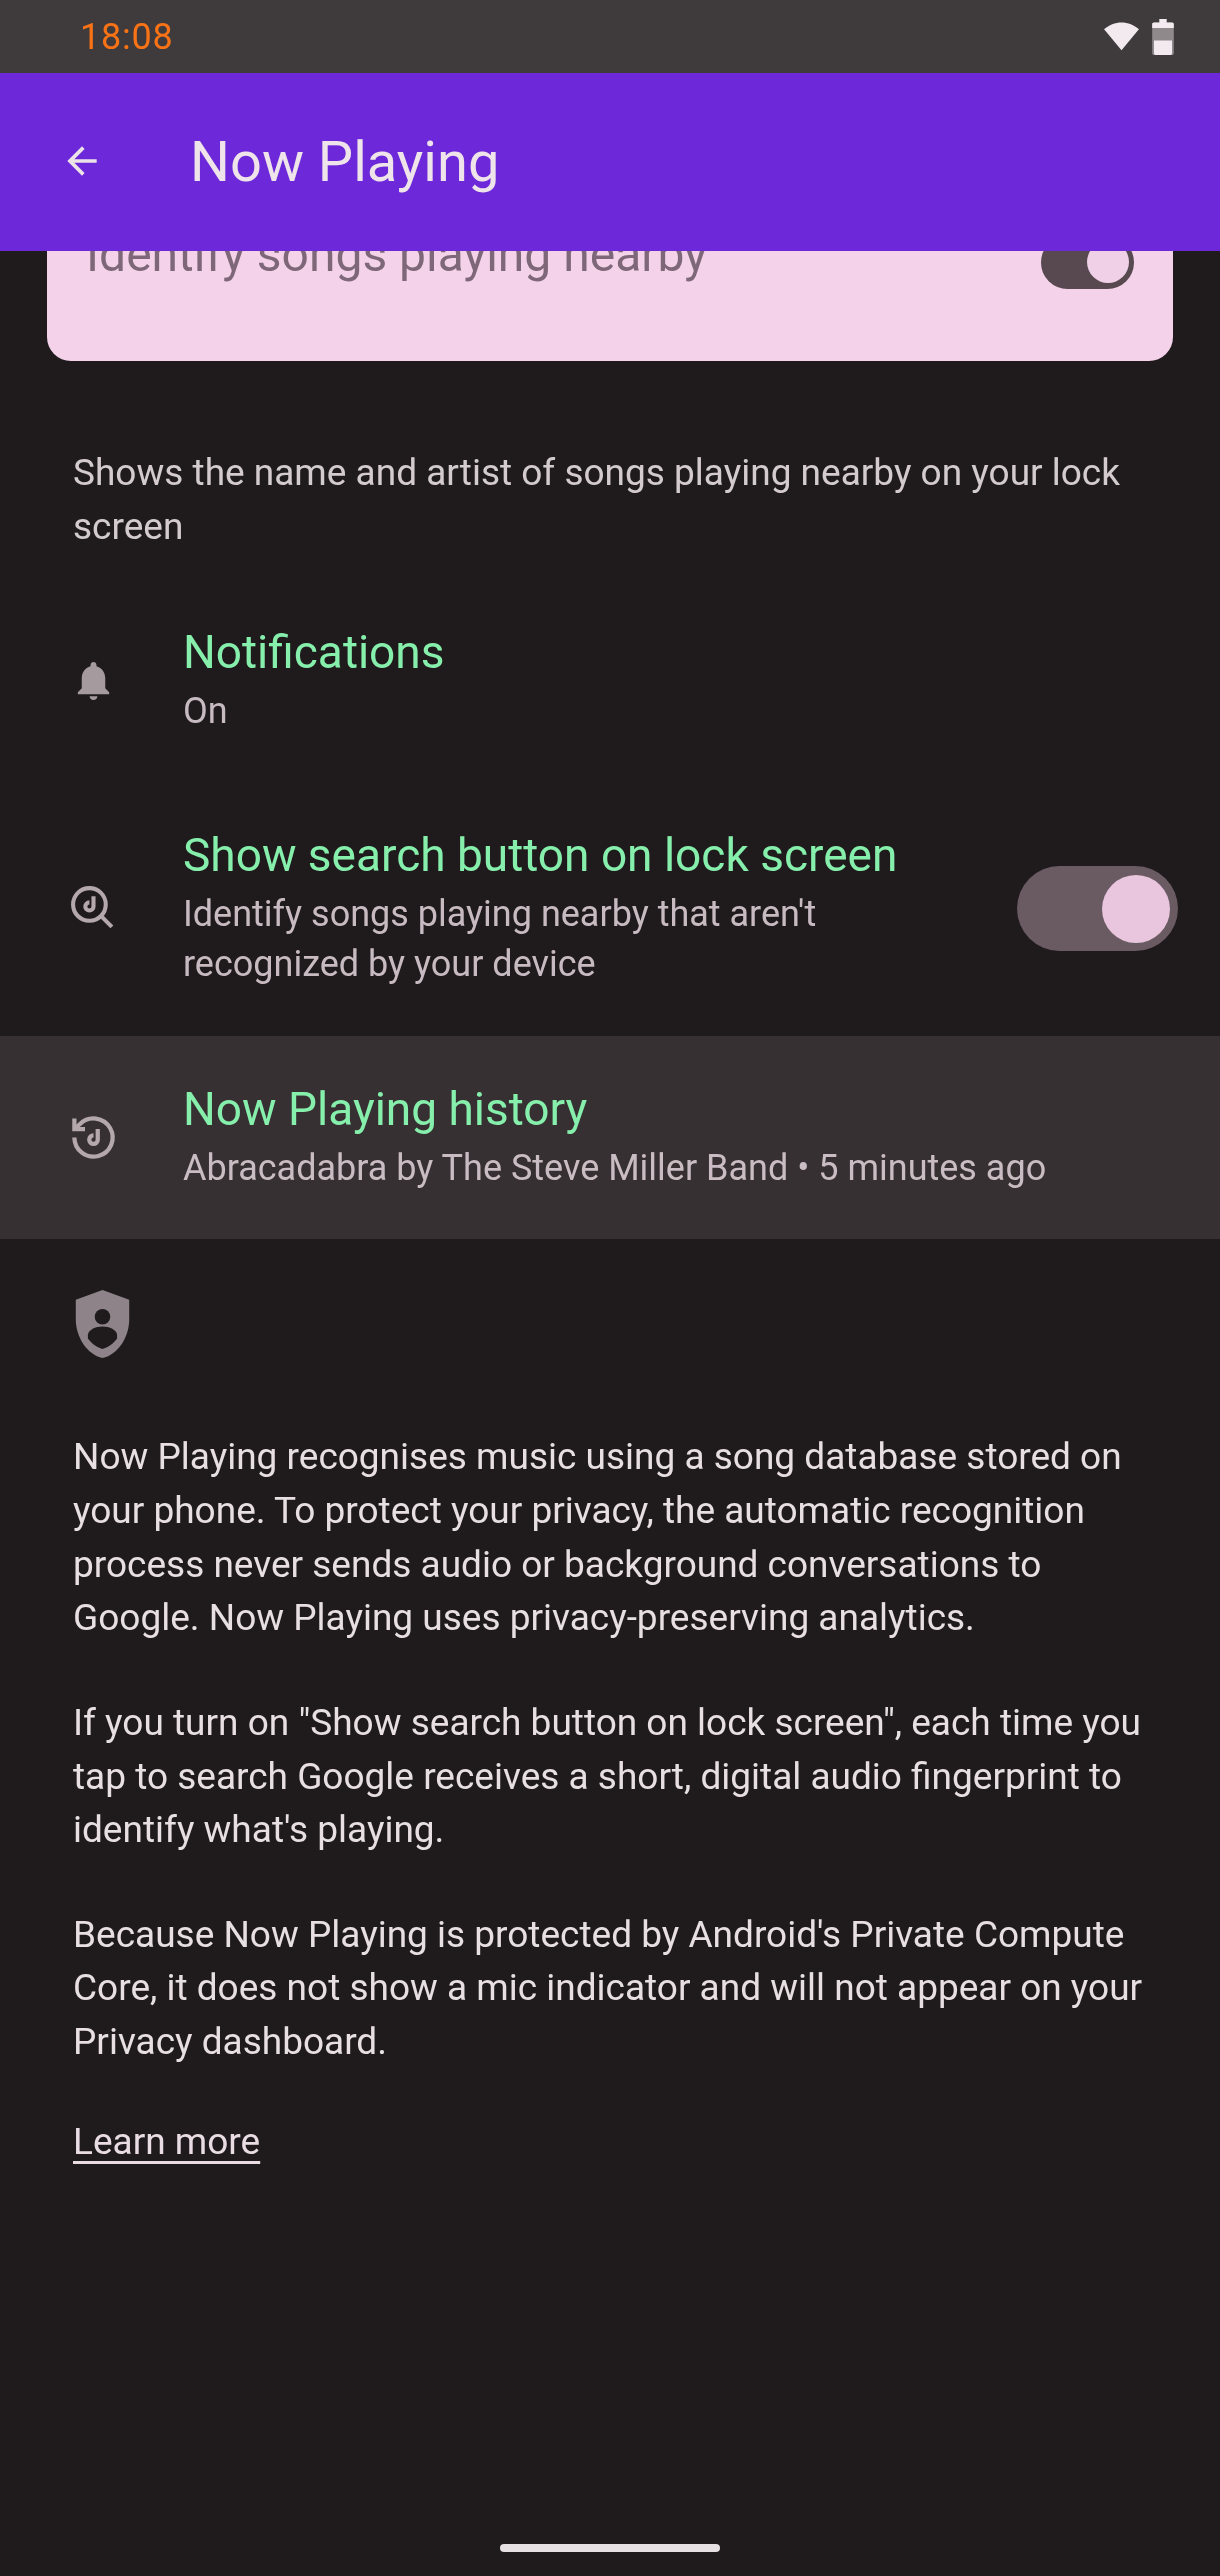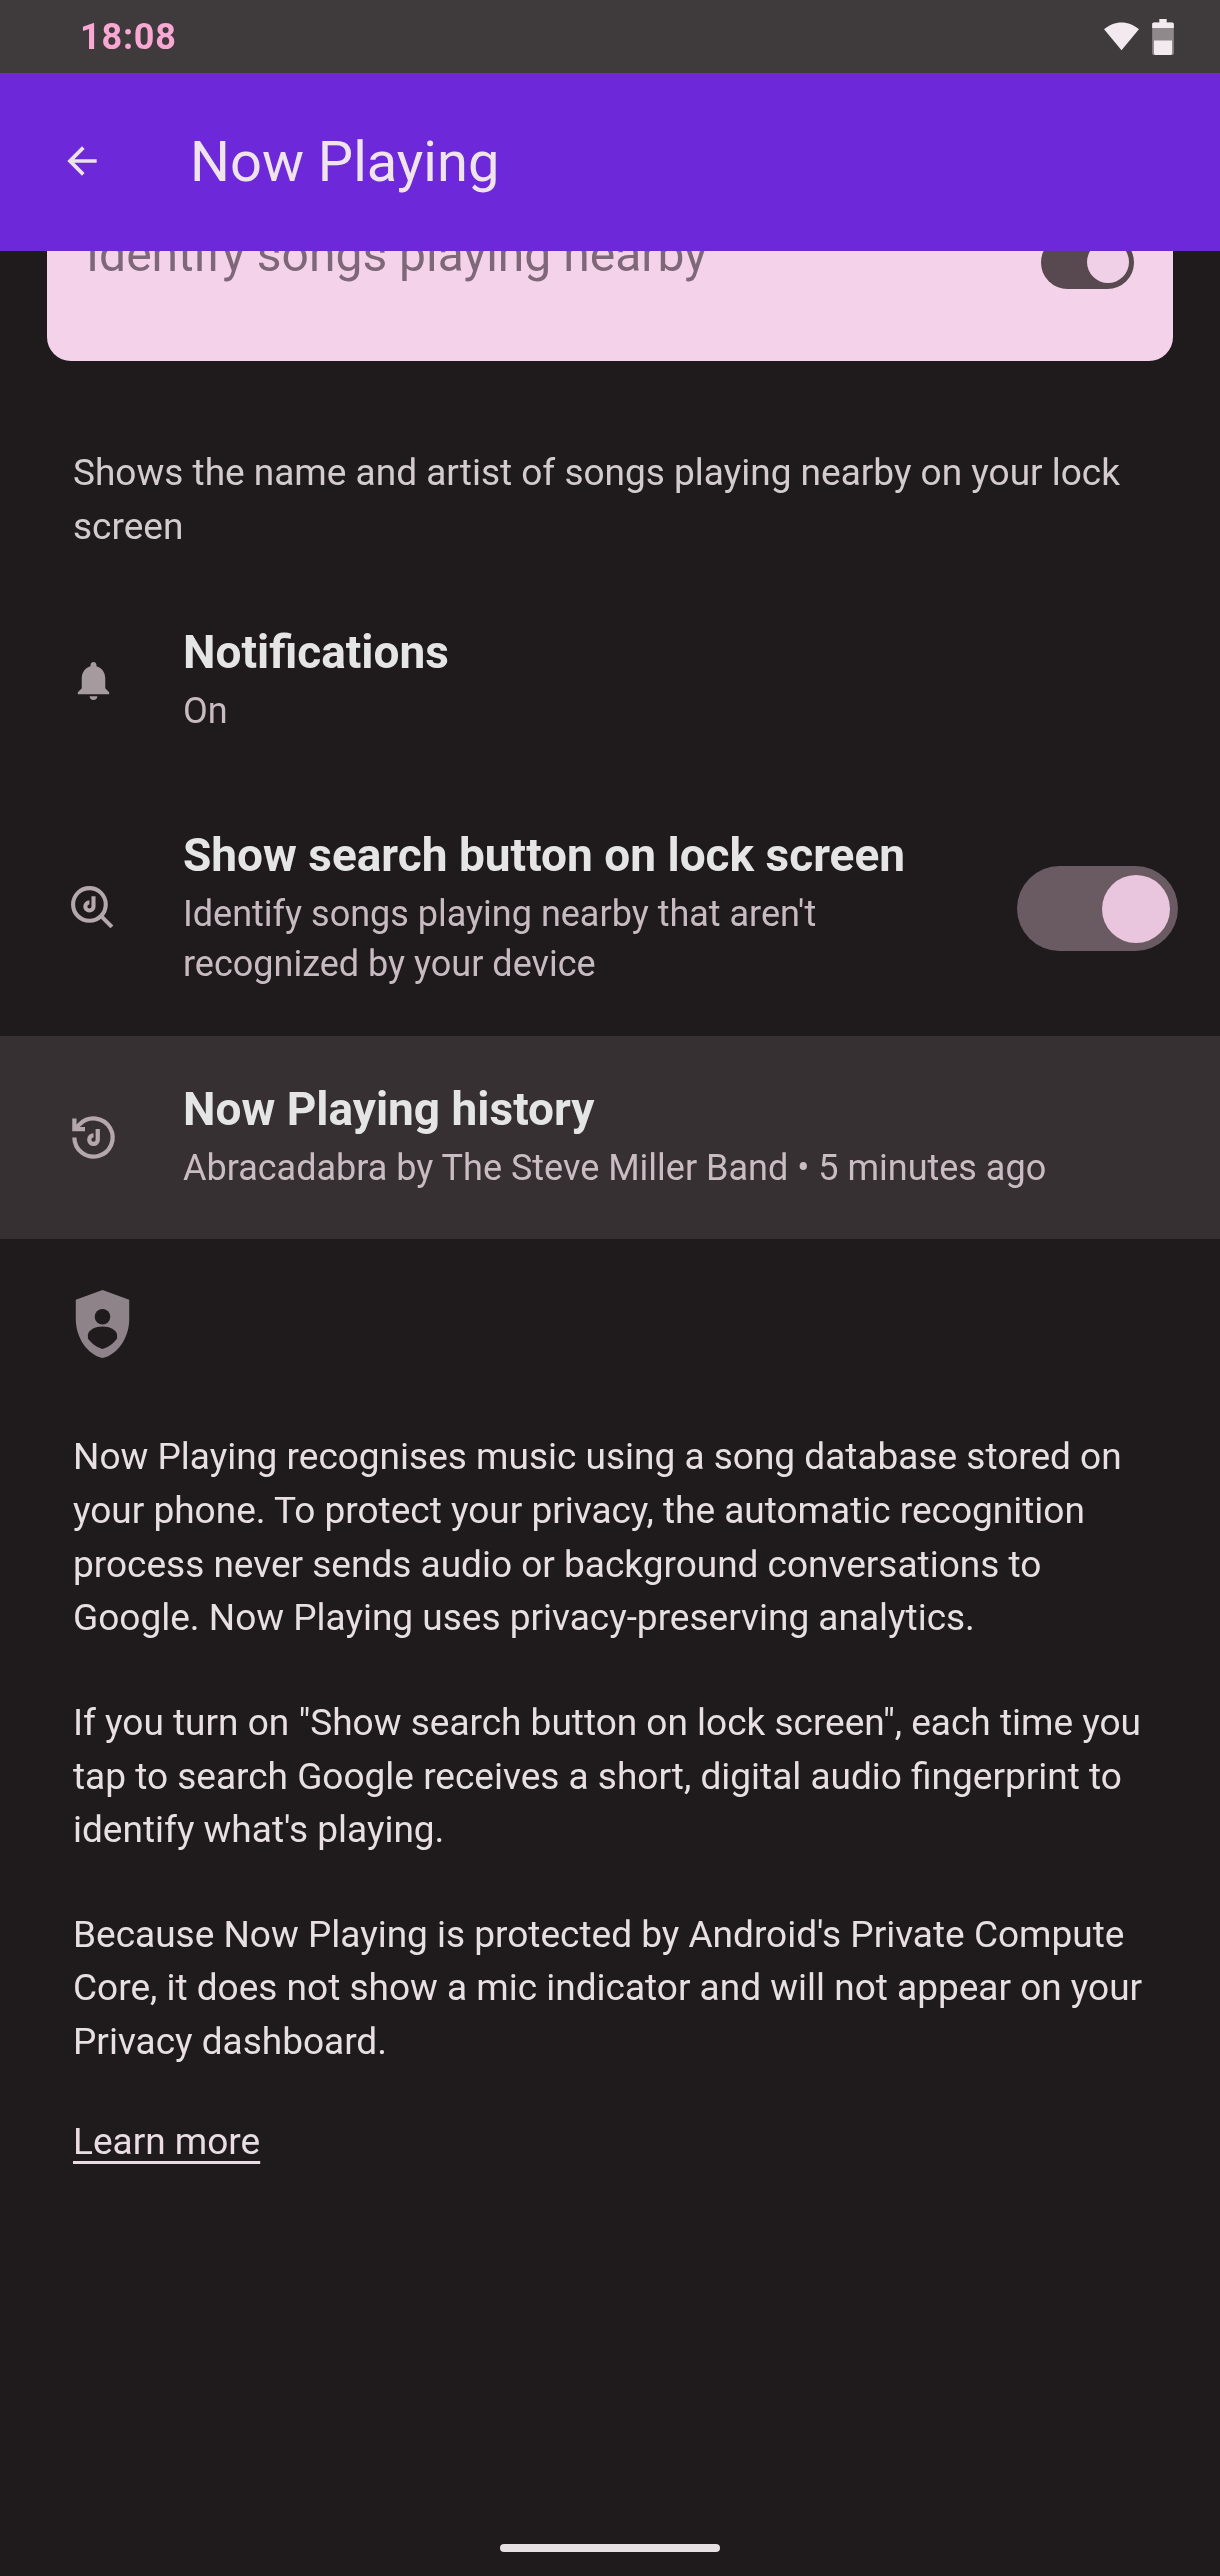--- a/index.html
+++ b/index.html
@@ -19,22 +19,22 @@
   .statusbar {
     height: 73px;
     background: #3f3a3c;
     display: flex;
     align-items: center;
     justify-content: space-between;
     padding: 0 46px 0 80px;
   }
   .status-time {
     font-size: 36px;
-    font-weight: 700;
-    color: #f9a8d4;
+    font-weight: 400;
+    color: #f97316;
     letter-spacing: 0.8px;
   }
   .status-icons {
     display: flex;
     align-items: center;
     gap: 12px;
   }
   .status-icons svg { display: block; }
 
   
@@ -134,22 +134,22 @@
     width: 68px;
     display: flex;
     justify-content: center;
     flex-shrink: 0;
   }
   .row-body {
     flex: 1;
   }
   .row-title {
     font-size: 46px;
-    font-weight: 700;
-    color: #e5e5e5;
+    font-weight: 400;
+    color: #86efac;
     line-height: 1.2;
   }
   .row-sub {
     font-size: 36px;
     color: #d1c4ca;
     opacity: .95;
     margin-top: 6.8px;
     line-height: 1.38;
     max-width: 746px;
   }

